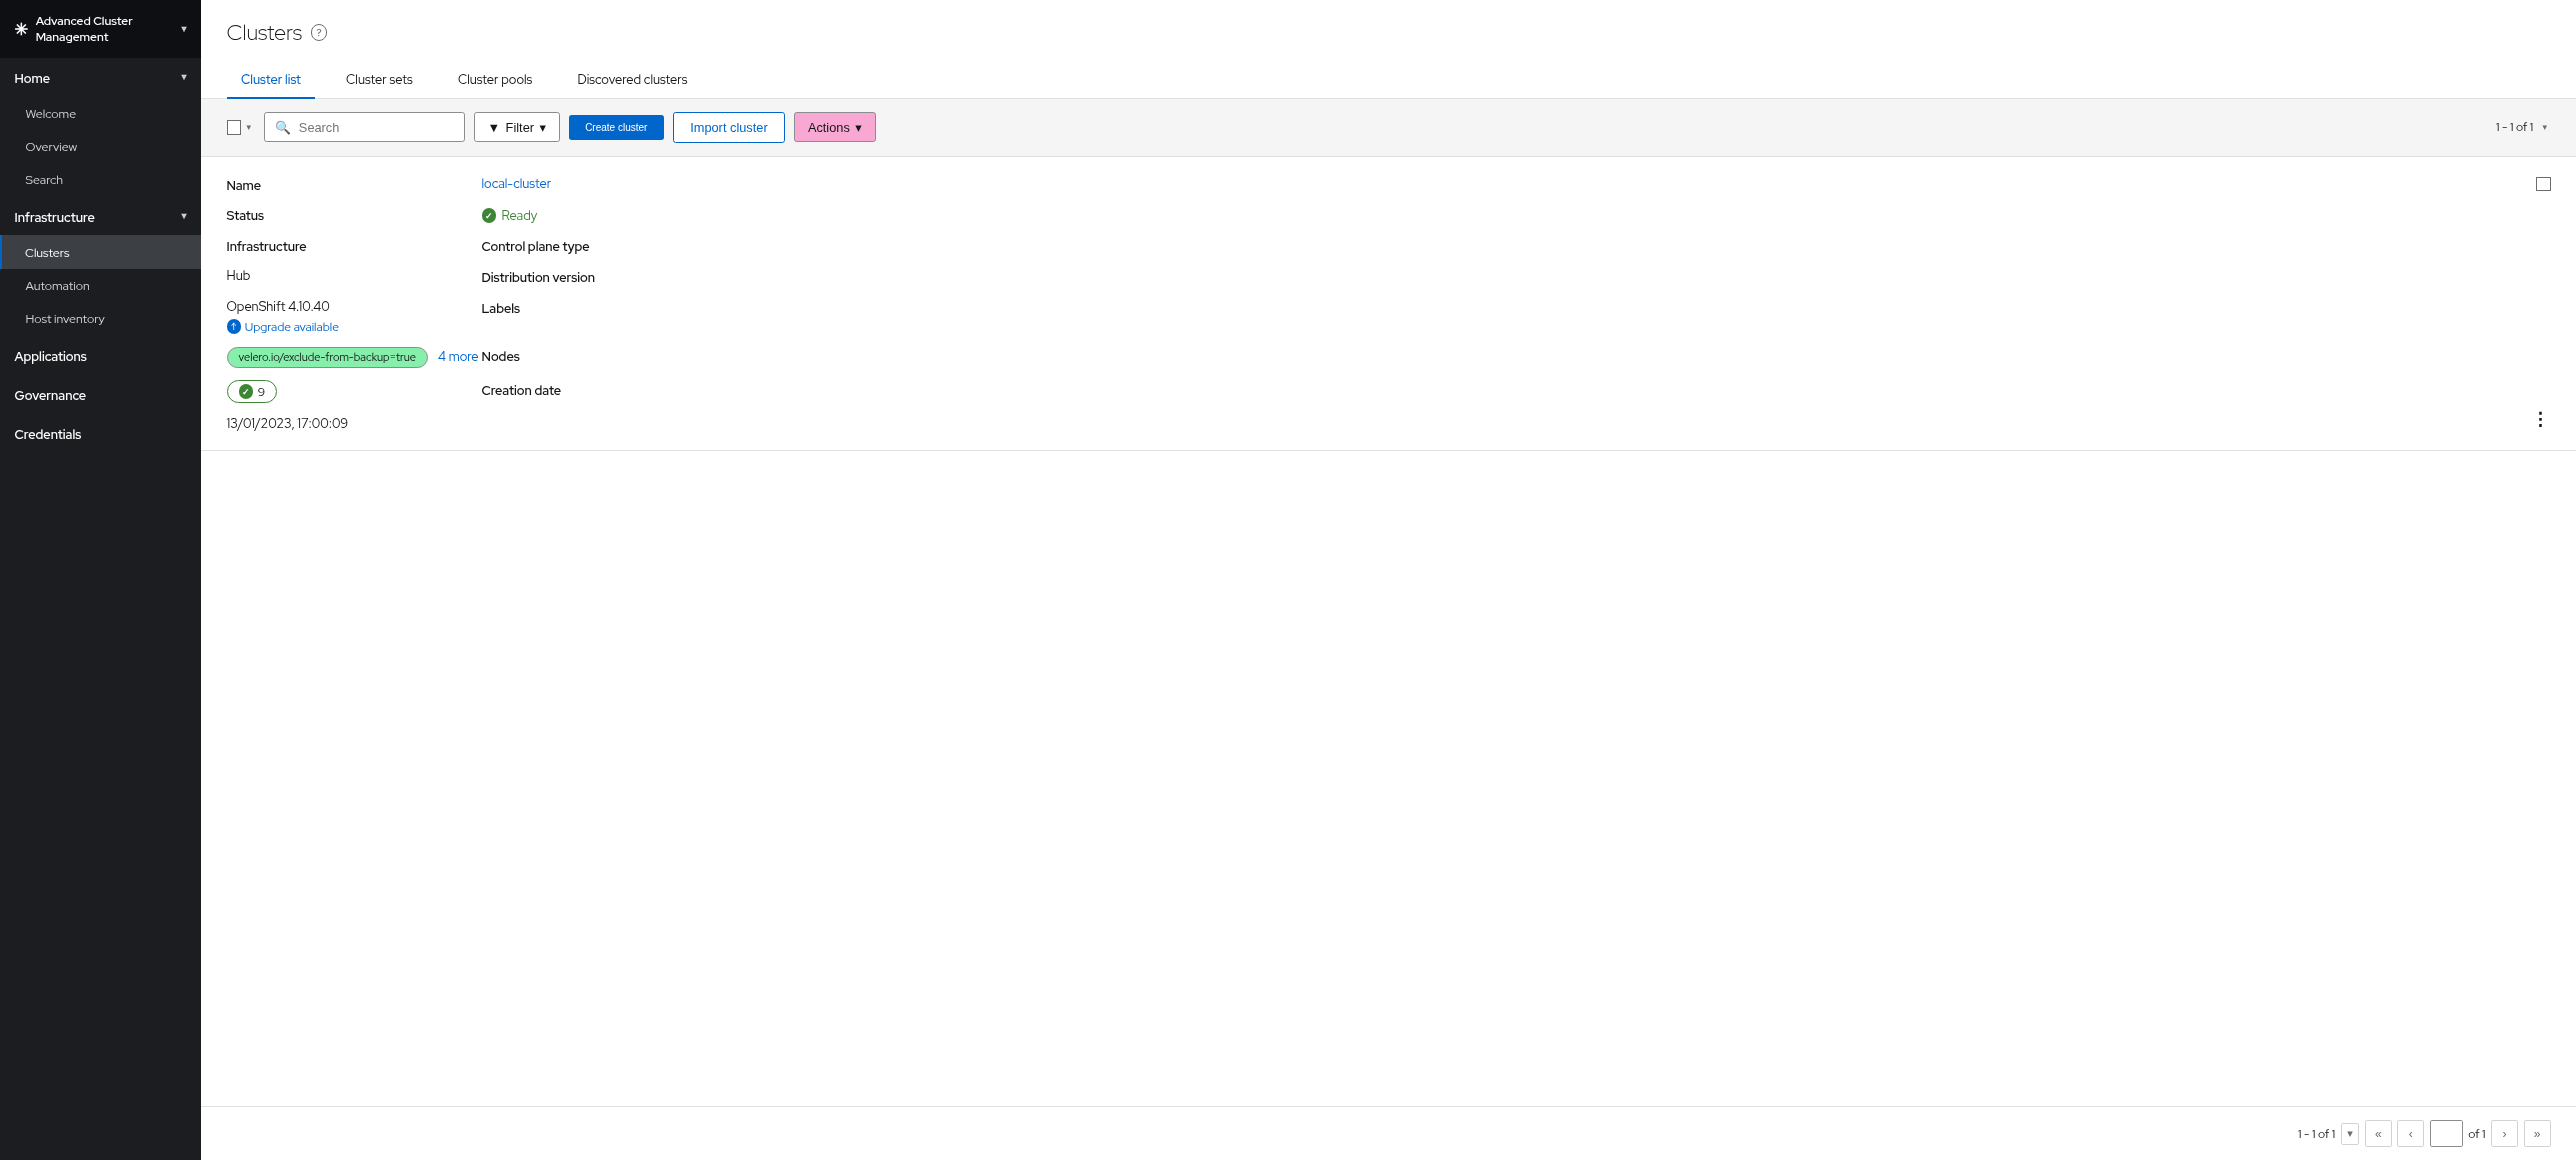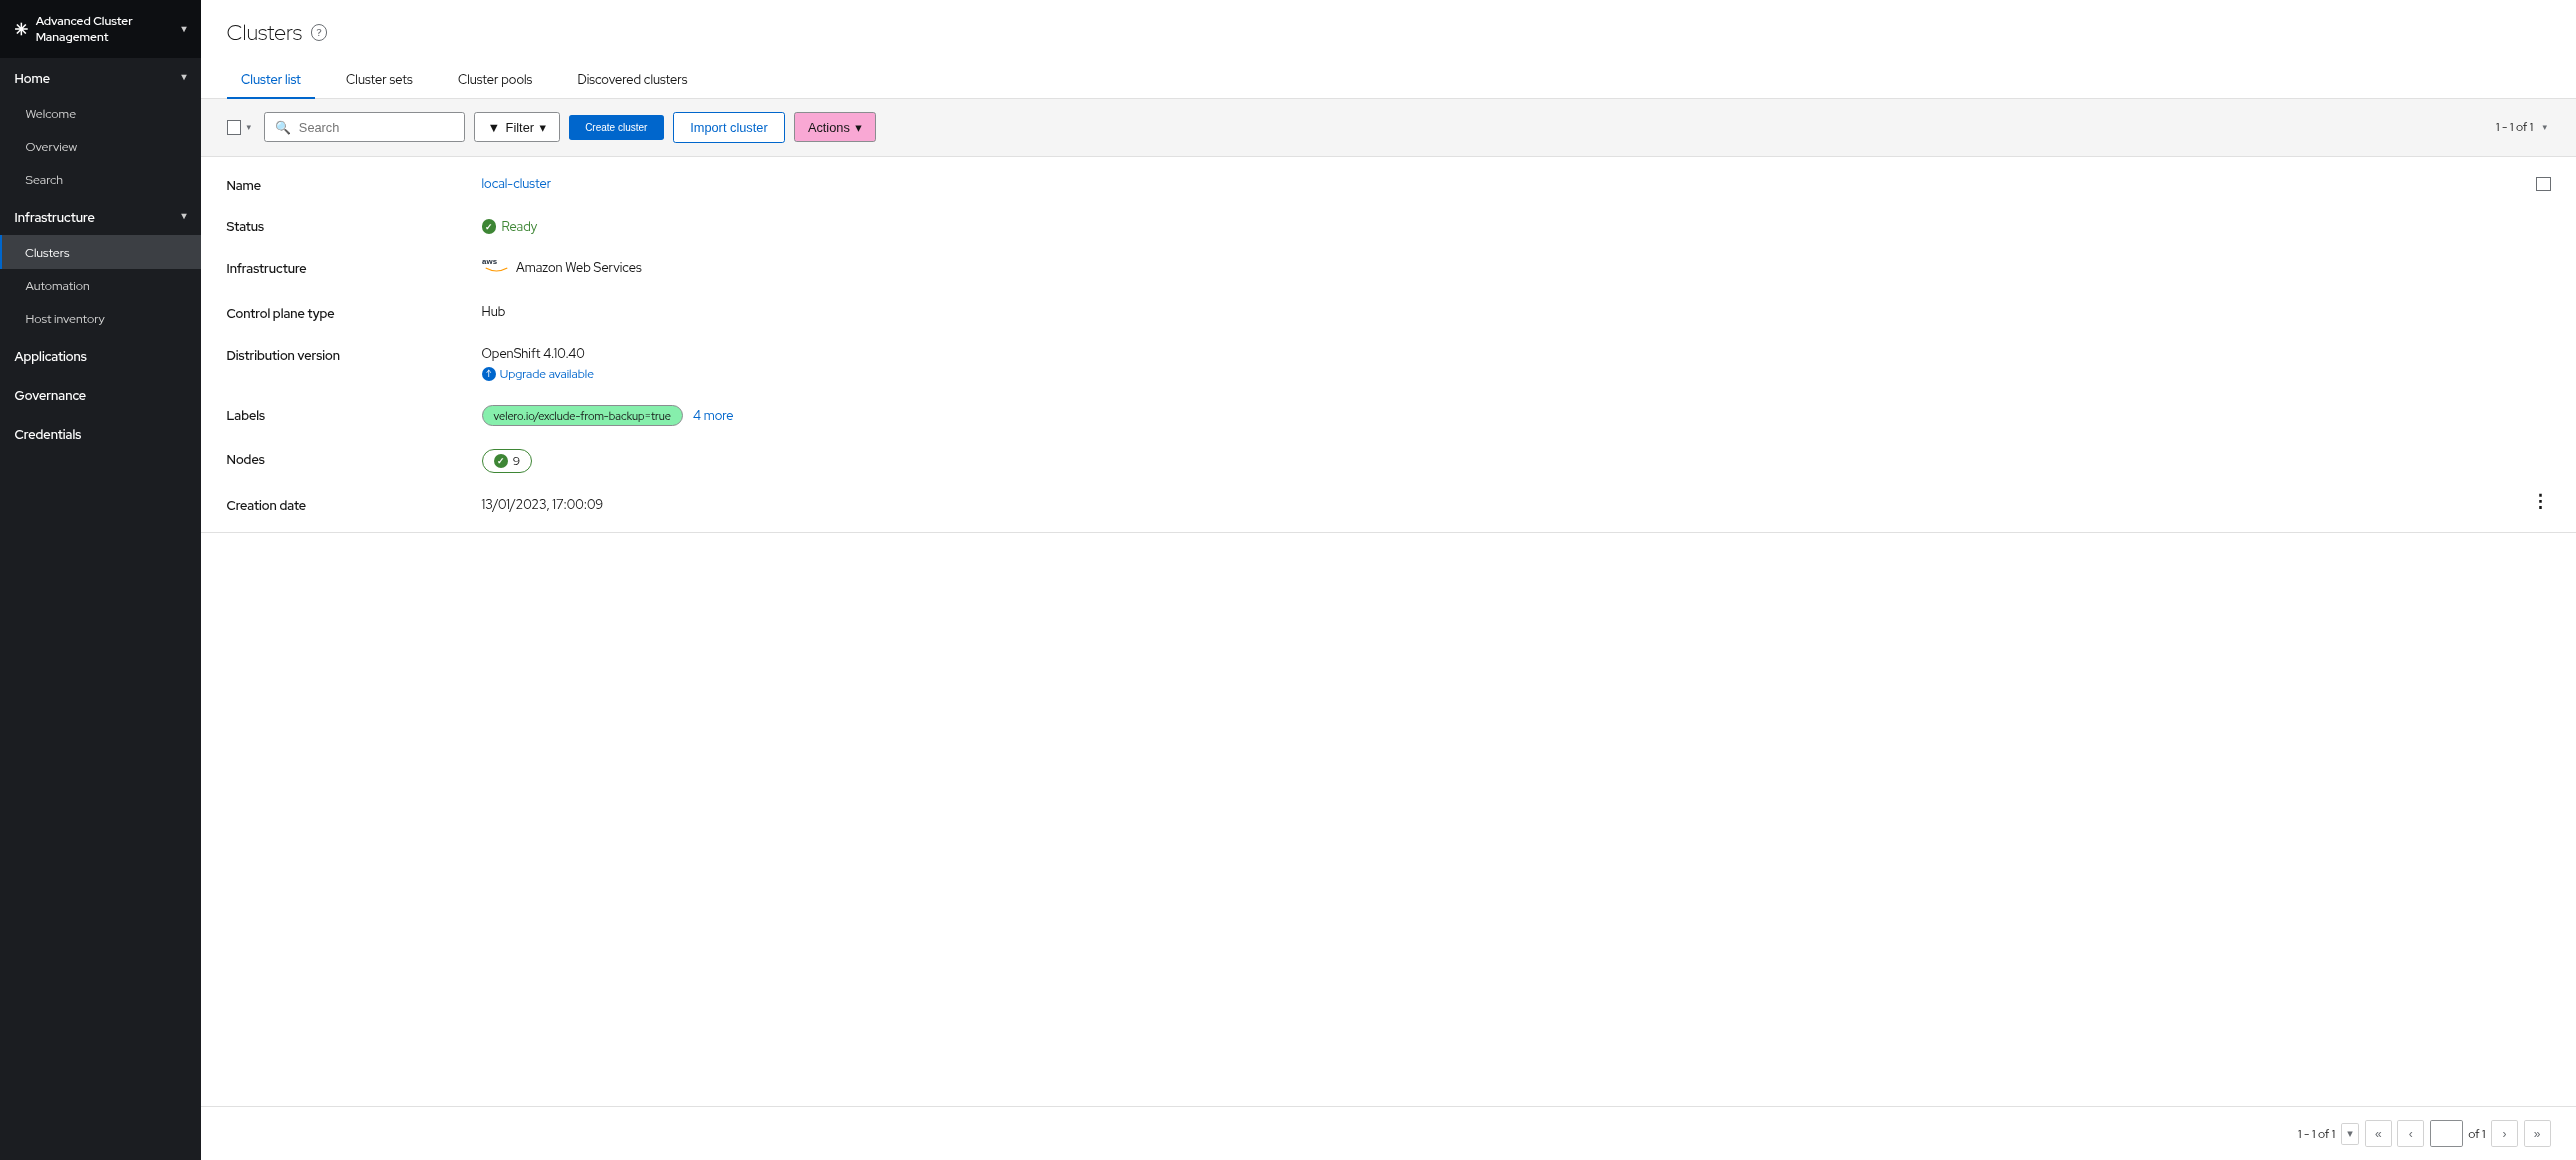--- a/index.html
+++ b/index.html
@@ -249,21 +249,21 @@
 
     .cluster-card {
       border-bottom: 0.9px solid #e0e0e0;
       padding: 18px 25.5px;
       position: relative;
     }
 
     .cluster-grid {
       display: grid;
       grid-template-columns: 255px 1fr;
-      gap: 23px 0;
+      gap: 12px 0;
     }
 
     .cluster-field-label {
       font-weight: 600;
       font-size: 12.8px;
       color: #151515;
       align-self: start;
       padding-top: 1.8px;
     }
     .cluster-field-value {
@@ -517,29 +517,20 @@
 
         <div class="cluster-field-label">Status</div>
         <div class="cluster-field-value">
           <span class="status-badge">
             <span class="status-dot"></span>
             <span>Ready</span>
           </span>
         </div>
 
         <div class="cluster-field-label">Infrastructure</div>
-        <div class="cluster-field-value">
-          <span class="aws-logo">
-            <svg width="29" height="18" viewBox="0 0 80 50" style="font-size:14px">
-              <text x="0" y="18" font-family="Arial" font-size="22" font-weight="bold" fill="#232f3e">aws</text>
-              <path d="M10 28 Q40 44 70 28" stroke="#FF9900" stroke-width="3" fill="none"></path>
-            </svg>
-            <span>Amazon Web Services</span>
-          </span>
-        </div>
 
         <div class="cluster-field-label">Control plane type</div>
         <div class="cluster-field-value">Hub</div>
 
         <div class="cluster-field-label">Distribution version</div>
         <div class="cluster-field-value">
           <div>OpenShift 4.10.40</div>
           <div class="upgrade-link">
             <span class="upgrade-icon">↑</span>
             <span>Upgrade available</span>

